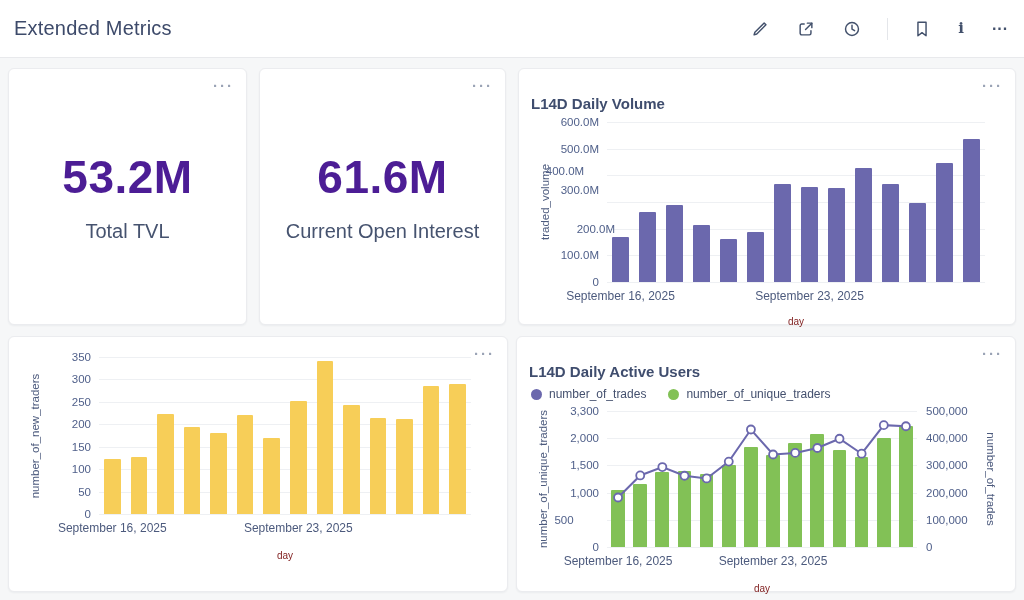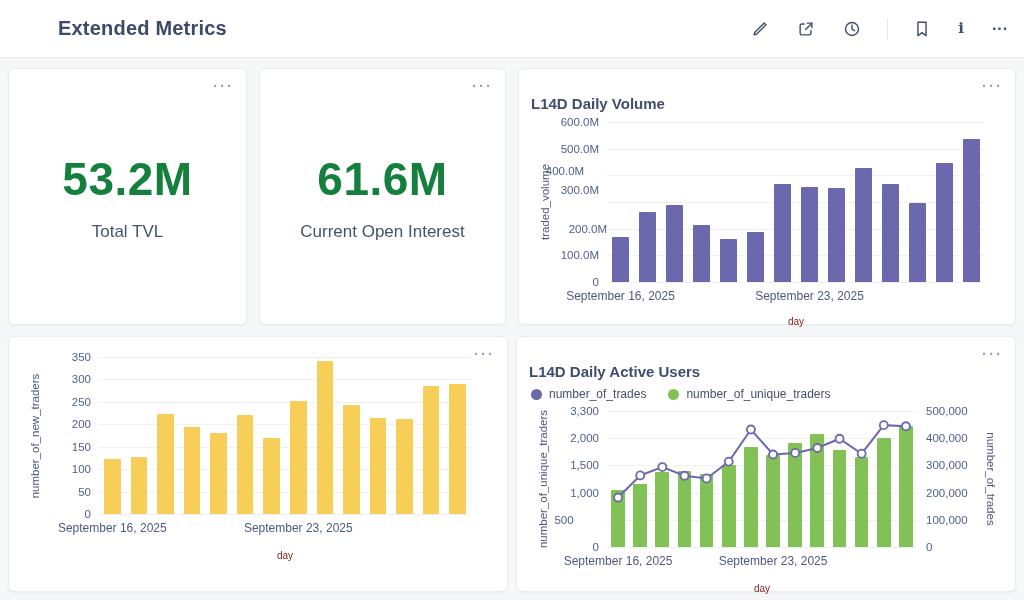--- a/index.html
+++ b/index.html
@@ -2,42 +2,42 @@
 <html><head>
 <meta charset="utf-8">
 <style>
   * { box-sizing: border-box; margin: 0; padding: 0; }
   html,body { width:1024px; height:600px; overflow:hidden; }
   body { font-family:"Liberation Sans", sans-serif; background:#f6f7f8; color:#3d4a6a; }
 
   
   .header { height:58px; background:#fff; border-bottom:1px solid #e8e9ec;
             display:flex; align-items:center; justify-content:space-between; padding:0 14px; }
-  .page-title { font-size:20px; font-weight:700; color:#3d4a6a; letter-spacing:.2px;margin-left:44px; }
+  .page-title { font-size:20px; font-weight:400; color:#3d4a6a; letter-spacing:.2px; }
   .toolbar { display:flex; align-items:center; gap:24px; }
   .tbtn { background:none; border:none; cursor:pointer; display:flex; align-items:center; padding:2px; }
   .tbtn svg { stroke:#42506b; fill:none; stroke-width:1.6; stroke-linecap:round; stroke-linejoin:round; }
   .tb-divider { width:1px; height:22px; background:#e4e6ea; }
   .glyph { font-size:16px; font-weight:700; color:#42506b; line-height:1; }
   .info-glyph { font-family:"DejaVu Serif", serif; font-size:15px; font-weight:700; }
 
   
   .content { padding:10px 8px 8px 8px; }
   .row1 { display:grid; grid-template-columns:239px 247px auto; column-gap:12px; height:257px; }
   .row2 { display:grid; grid-template-columns:1fr 1fr; column-gap:8px; height:256px; margin-top:11px; }
 
   .card { background:#fff; border:1px solid #ebecef; border-radius:6px;
           box-shadow:0 1px 2px rgba(20,30,60,.05); position:relative; }
   .card-more { position:absolute; top:6px; right:12px; font-size:15px; font-weight:700;
                color:#9aa3b5; letter-spacing:2px; cursor:pointer; background:none; border:none; line-height:1.4; }
 
   
   .big-card { display:flex; flex-direction:column; align-items:center; justify-content:center; }
-  .big-number { font-size:46px; font-weight:700; color:#15803d; letter-spacing:.5px; }
-  .big-label { font-size:17px; color:#46536f; margin-top:16px; }
+  .big-number { font-size:46px; font-weight:700; color:#4c1d95; letter-spacing:.5px; }
+  .big-label { font-size:20px; color:#46536f; margin-top:16px; }
 
   
   .chart-card { display:flex; flex-direction:column; padding:10px 12px 6px 12px; }
   .chart-title { font-size:15px; font-weight:700; color:#3f4d6e; margin-top:16px; }
   .legend { display:flex; align-items:center; gap:22px; margin:7px 0 0 2px; }
   .legend-item { display:flex; align-items:center; gap:7px; font-size:12px; color:#44506e; }
   .legend-dot { width:11px; height:11px; border-radius:50%; display:inline-block; }
   .chart { flex:1; position:relative; margin-top:2px; }
 
   
@@ -107,21 +107,21 @@
 
     <div class="card chart-card">
       <button class="card-more">···</button>
       <div class="chart-title">L14D Daily Volume</div>
       <div class="chart">
           <div class="gridline" style="left: 76px; top: 168px; width: 378px;"></div>
           <div class="ytick" style="left: 0px; top: 161px; width: 68px;">0</div>
           <div class="gridline" style="left: 76px; top: 141.333px; width: 378px;"></div>
           <div class="ytick" style="left: 0px; top: 134.333px; width: 68px;">100.0M</div>
           <div class="gridline" style="left: 76px; top: 114.667px; width: 378px;"></div>
-          <div class="ytick" style="left: 8px; top: 107.667px; width: 68px;">200.0M</div>
+          <div class="ytick" style="left: 16px; top: 107.667px; width: 68px;">200.0M</div>
           <div class="gridline" style="left: 76px; top: 88px; width: 378px;"></div>
           <div class="ytick" style="left: 0px; top: 69px; width: 68px;">300.0M</div>
           <div class="gridline" style="left: 76px; top: 61.3333px; width: 378px;"></div>
           <div class="ytick" style="left: 0px; top: 50px; width: 68px; text-align: center;">400.0M</div>
           <div class="gridline" style="left: 76px; top: 34.6667px; width: 378px;"></div>
           <div class="ytick" style="left: 0px; top: 27.6667px; width: 68px;">500.0M</div>
           <div class="gridline" style="left: 76px; top: 8px; width: 378px;"></div>
           <div class="ytick" style="left: 0px; top: 1px; width: 68px;">600.0M</div>
           <div class="bar" style="left: 81.13px; width: 16.74px; top: 122.667px; height: 45.3333px; background: rgb(107, 104, 173);"></div>
           <div class="bar" style="left: 108.13px; width: 16.74px; top: 98.1333px; height: 69.8667px; background: rgb(107, 104, 173);"></div>

